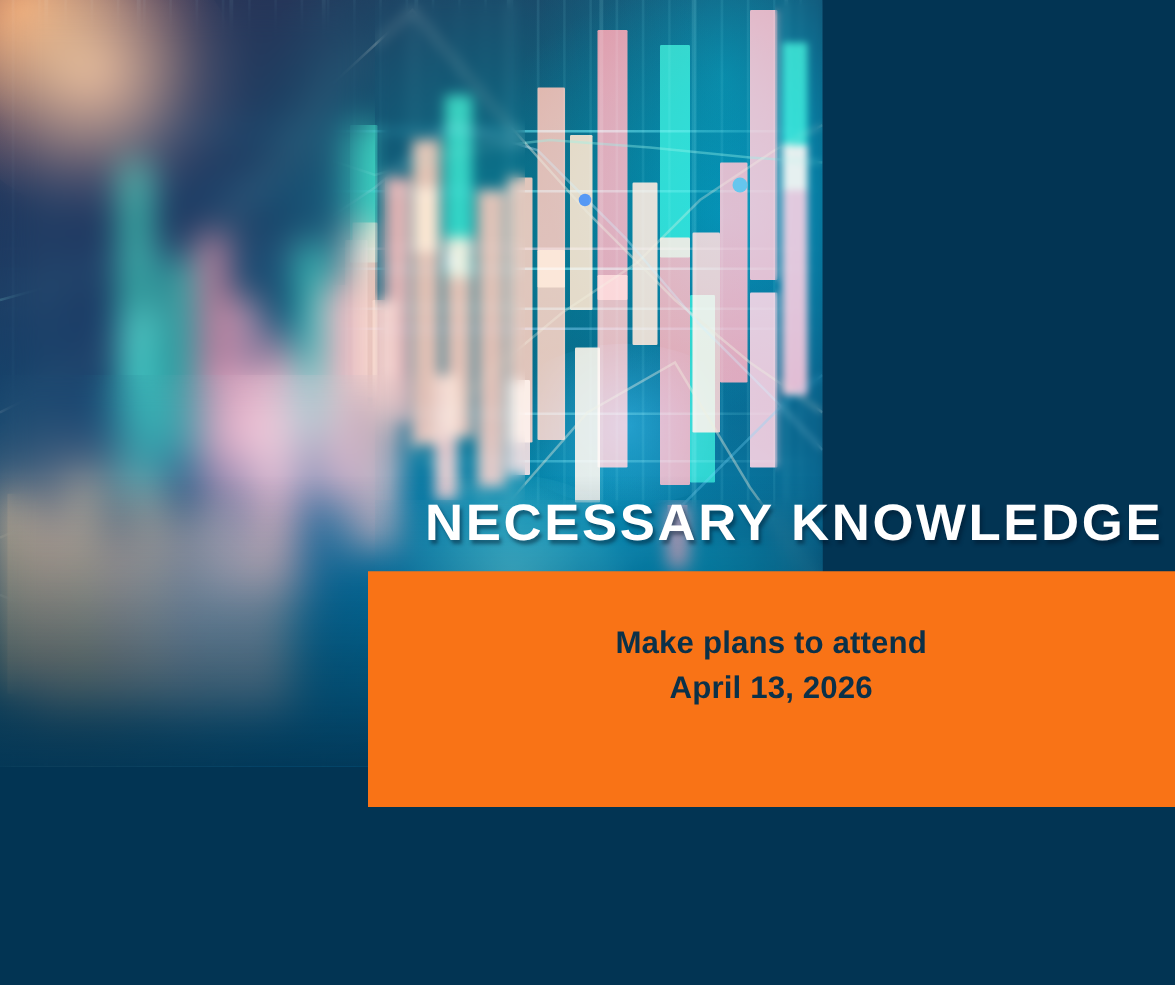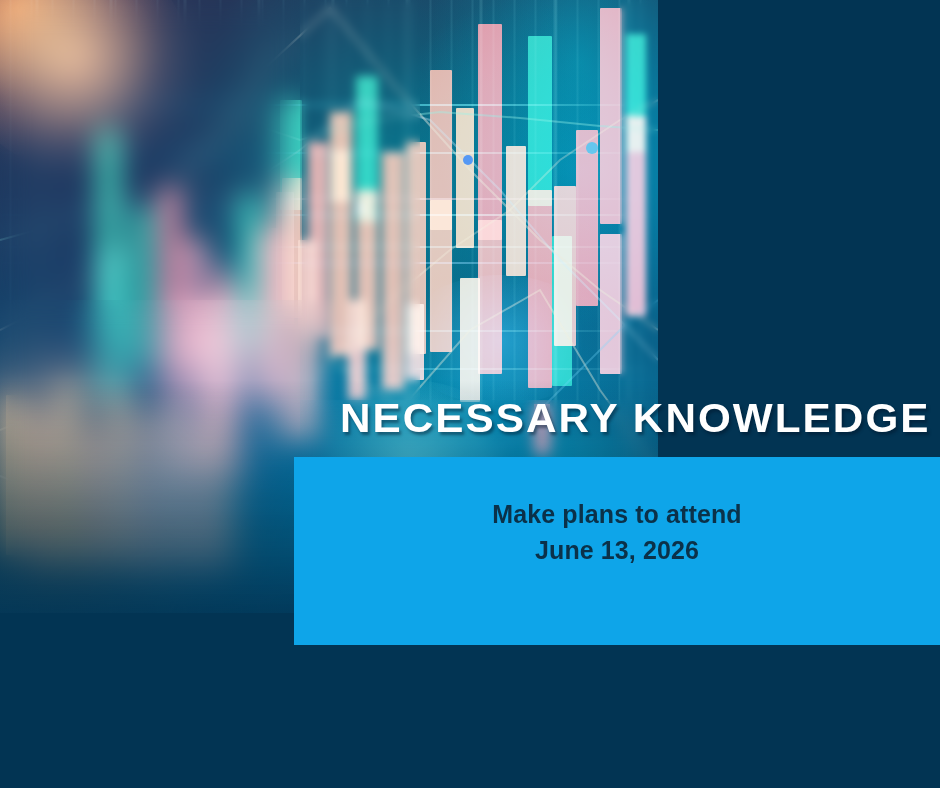--- a/index.html
+++ b/index.html
@@ -157,21 +157,21 @@
     transform-origin: left center;
   }
 
   
   #callout {
     position: absolute;
     left: 294px;
     top: 457px;
     width: 646px;
     height: 188px;
-    background: #0ea5e9;
+    background: #f97316;
     display: flex;
     flex-direction: column;
     align-items: center;
     justify-content: flex-start;
     padding-top: 40px;
     box-sizing: border-box;
   }
   #callout .cta-line {
     color: #0b3149;
     font-size: 25px;
@@ -289,16 +289,16 @@
     <div class="blur-bottom"></div>
     <div class="blur-edge"></div>
 
     <div class="layer vignette"></div>
   </div>
 
   <div id="headline">NECESSARY KNOWLEDGE</div>
 
   <div id="callout">
     <div class="cta-line">Make plans to attend</div>
-    <div class="cta-line">June 13, 2026</div>
+    <div class="cta-line">April 13, 2026</div>
   </div>
 
 </div>
 
 </body></html>

